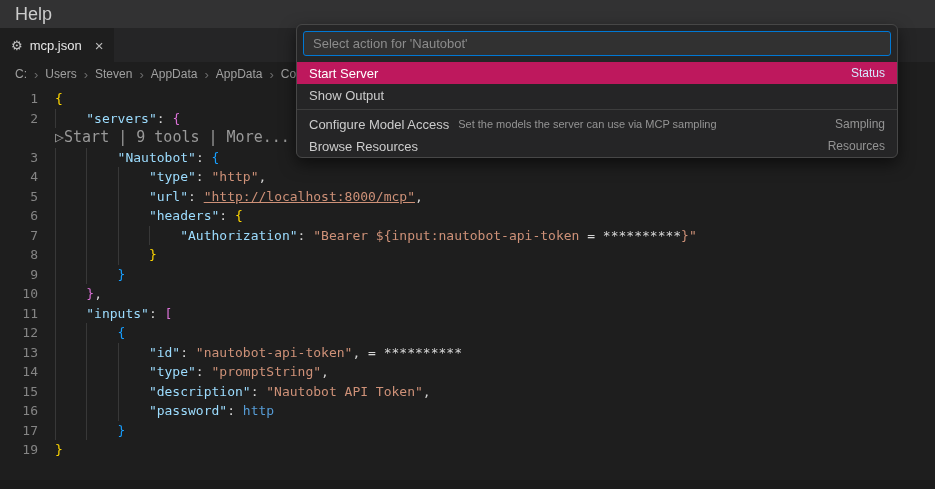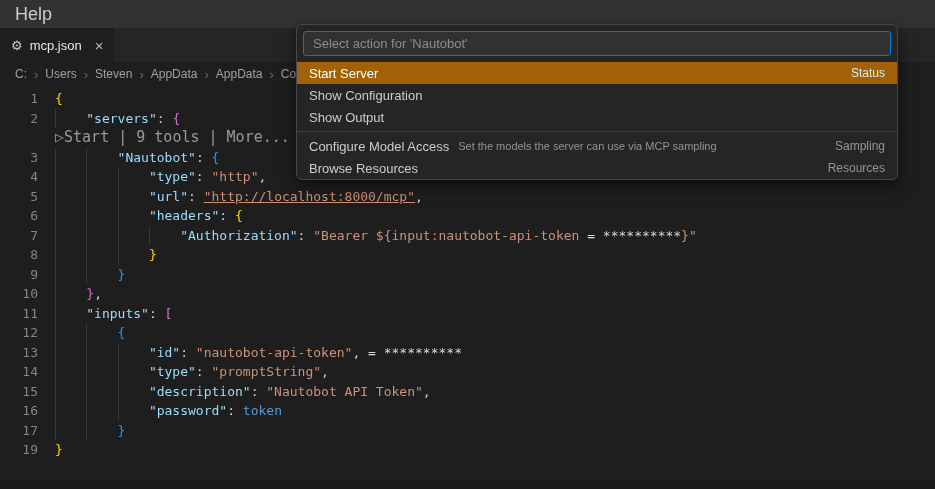--- a/index.html
+++ b/index.html
@@ -36,21 +36,21 @@
   .t-b3{color:#179fff}
   .t-kw{color:#569cd6}
   .t-h{color:#d7d7d7}
   .u{text-decoration:underline;}
   
   .quickpick{position:absolute;left:296px;top:4px;width:600px;background:#252526;border:1px solid #474747;border-radius:6px;box-shadow:0 6px 16px rgba(0,0,0,.55);z-index:50;overflow:hidden;margin-top:20px;}
   .qp-inputwrap{margin:6px;border:1px solid #0078d4;border-radius:3px;background:#313131;height:23px;display:flex;align-items:center;}
   .qp-inputwrap input{flex:1;background:transparent;border:0;outline:0;color:#cccccc;font-family:"Liberation Sans",sans-serif;font-size:13px;padding:0 9px;}
   .qp-inputwrap input::placeholder{color:#8c8c8c;}
   .qp-row{height:22px;display:flex;align-items:center;padding:0 12px;font-size:13px;color:#cccccc;cursor:pointer;}
-  .qp-row.focus{background:#a16207;color:#ffffff;}
+  .qp-row.focus{background:#be185d;color:#ffffff;}
   .qp-desc{color:#949494;margin-left:9px;font-size:11px;}
   .qp-right{margin-left:auto;color:#949494;font-size:12px;}
   .qp-row.focus .qp-right{color:#d6e9ff;}
   .qp-sep{height:1px;background:#3d3d3d;margin:3px 0;}
   
   .bottomstrip{position:absolute;left:0;bottom:0;width:100%;height:9px;background:#1b1b1b;}
 </style>
 </head>
 <body>
 
@@ -91,37 +91,34 @@
       <div class="row"><div class="lnum">6</div><div class="codecell"><span class="ind"></span><span class="ind"></span><span class="ind"></span><span class="t-k">"headers"</span><span class="t-p">: </span><span class="t-b1">{</span></div></div>
       <div class="row"><div class="lnum">7</div><div class="codecell"><span class="ind"></span><span class="ind"></span><span class="ind"></span><span class="ind"></span><span class="t-k">"Authorization"</span><span class="t-p">: </span><span class="t-s">"Bearer ${input:nautobot-api-token</span><span class="t-h"> = **********</span><span class="t-s">}"</span></div></div>
       <div class="row"><div class="lnum">8</div><div class="codecell"><span class="ind"></span><span class="ind"></span><span class="ind"></span><span class="t-b1">}</span></div></div>
       <div class="row"><div class="lnum">9</div><div class="codecell"><span class="ind"></span><span class="ind"></span><span class="t-b3">}</span></div></div>
       <div class="row"><div class="lnum">10</div><div class="codecell"><span class="ind"></span><span class="t-b2">}</span><span class="t-p">,</span></div></div>
       <div class="row"><div class="lnum">11</div><div class="codecell"><span class="ind"></span><span class="t-k">"inputs"</span><span class="t-p">: </span><span class="t-b2">[</span></div></div>
       <div class="row"><div class="lnum">12</div><div class="codecell"><span class="ind"></span><span class="ind"></span><span class="t-b3">{</span></div></div>
       <div class="row"><div class="lnum">13</div><div class="codecell"><span class="ind"></span><span class="ind"></span><span class="ind"></span><span class="t-k">"id"</span><span class="t-p">: </span><span class="t-s">"nautobot-api-token"</span><span class="t-p">,</span><span class="t-h"> = **********</span></div></div>
       <div class="row"><div class="lnum">14</div><div class="codecell"><span class="ind"></span><span class="ind"></span><span class="ind"></span><span class="t-k">"type"</span><span class="t-p">: </span><span class="t-s">"promptString"</span><span class="t-p">,</span></div></div>
       <div class="row"><div class="lnum">15</div><div class="codecell"><span class="ind"></span><span class="ind"></span><span class="ind"></span><span class="t-k">"description"</span><span class="t-p">: </span><span class="t-s">"Nautobot API Token"</span><span class="t-p">,</span></div></div>
-      <div class="row"><div class="lnum">16</div><div class="codecell"><span class="ind"></span><span class="ind"></span><span class="ind"></span><span class="t-k">"password"</span><span class="t-p">: </span><span class="t-kw">token</span></div></div>
+      <div class="row"><div class="lnum">16</div><div class="codecell"><span class="ind"></span><span class="ind"></span><span class="ind"></span><span class="t-k">"password"</span><span class="t-p">: </span><span class="t-kw">http</span></div></div>
       <div class="row"><div class="lnum">17</div><div class="codecell"><span class="ind"></span><span class="ind"></span><span class="t-b3">}</span></div></div>
       <div class="row"><div class="lnum">19</div><div class="codecell"><span class="t-b1">}</span></div></div>
     </div>
 </div>
 
 <div class="quickpick">
   <div class="qp-inputwrap">
     <input value="" placeholder="Select action for 'Nautobot'" style="">
   </div>
   <div id="qplist">
       <div class="qp-row focus">
         <span class="qp-label">Start Server</span>
         <span class="qp-right">Status</span>
-      </div>
-      <div class="qp-row">
-        <span class="qp-label">Show Configuration</span>
       </div>
       <div class="qp-row">
         <span class="qp-label">Show Output</span>
       </div>
       <div class="qp-sep"></div>
       <div class="qp-row">
         <span class="qp-label">Configure Model Access</span>
         <span class="qp-desc">Set the models the server can use via MCP sampling</span>
         <span class="qp-right">Sampling</span>
       </div>

